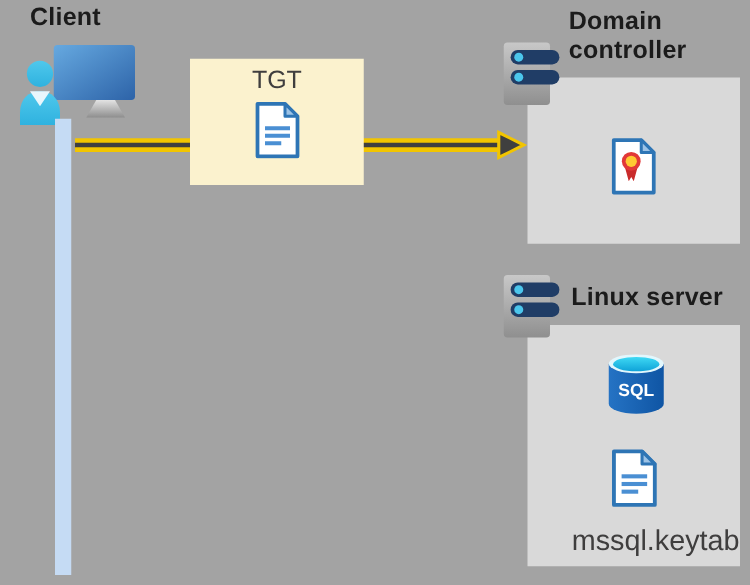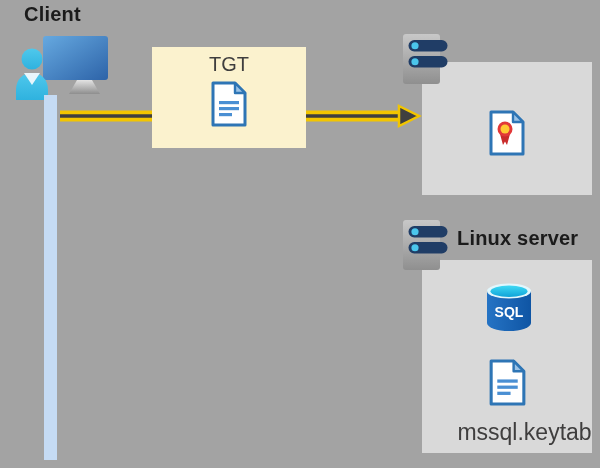--- a/index.html
+++ b/index.html
@@ -12,21 +12,21 @@
     font-weight:700;color:var(--text-dark);font-size:20px;line-height:1.15;
     letter-spacing:.2px;
   }
   #client-label{left:24px;top:3px;}
   #client-icon{left:15px;top:34px;}
   #network-line{
     left:44px;top:95px;width:13px;height:365px;background:var(--line-blue);
   }
   #auth-arrow{left:55px;top:102px;}
   #ticket-box{
-    left:152px;top:47px;width:154px;height:101px;background:var(--highlight-yellow);
+    left:152px;top:47px;width:139px;height:101px;background:var(--highlight-yellow);
     display:flex;justify-content:center;gap:22px;padding-top:6px;box-sizing:border-box;
   }
   .ticket-col{display:flex;flex-direction:column;align-items:center;}
   .ticket-label{font-size:20px;color:var(--text-gray);margin-bottom:5px;}
   .panel{background:var(--panel-gray);}
   #dc-box{left:422px;top:62px;width:170px;height:133px;}
   #linux-box{left:422px;top:260px;width:170px;height:193px;}
   #dc-server-icon{left:402px;top:33px;}
   #linux-server-icon{left:402px;top:219px;}
   #dc-label{left:455px;top:6px;width:122px;}
@@ -111,20 +111,21 @@
   <div class="abs panel" id="dc-box"></div>
 
   <svg class="abs" id="dc-server-icon" width="47" height="52" viewBox="0 0 47 52">
     <rect x="1" y="1" width="37" height="50" rx="3" fill="url(#grad-server)"></rect>
     <rect x="6.5" y="7" width="39" height="11.5" rx="5.75" fill="var(--server-navy)"></rect>
     <circle cx="13" cy="12.75" r="3.6" fill="var(--server-dot-cyan)"></circle>
     <rect x="6.5" y="23" width="39" height="11.5" rx="5.75" fill="var(--server-navy)"></rect>
     <circle cx="13" cy="28.75" r="3.6" fill="var(--server-dot-cyan)"></circle>
   </svg>
 
+  <div class="abs hdr" id="dc-label">Domain controller</div>
 
   <svg class="abs" id="cert-icon" width="36" height="46" viewBox="0 0 36 46">
     <path d="M2,2 H24 L34,12 V44 H2 Z" fill="#fff" stroke="var(--doc-blue)" stroke-width="3" stroke-linejoin="round"></path>
     <path d="M24,2 V12 H34 Z" fill="var(--doc-fold-blue)" stroke="var(--doc-blue)" stroke-width="2.4" stroke-linejoin="round"></path>
     <path d="M11,24 L14,35 L16,31.5 L18,35 L21,24 Z" fill="var(--cert-ribbon-red)"></path>
     <circle cx="16" cy="19" r="7.5" fill="var(--cert-red)"></circle>
     <circle cx="16" cy="19" r="4.5" fill="var(--cert-yellow)"></circle>
   </svg>
 
   <div class="abs panel" id="linux-box"></div>

